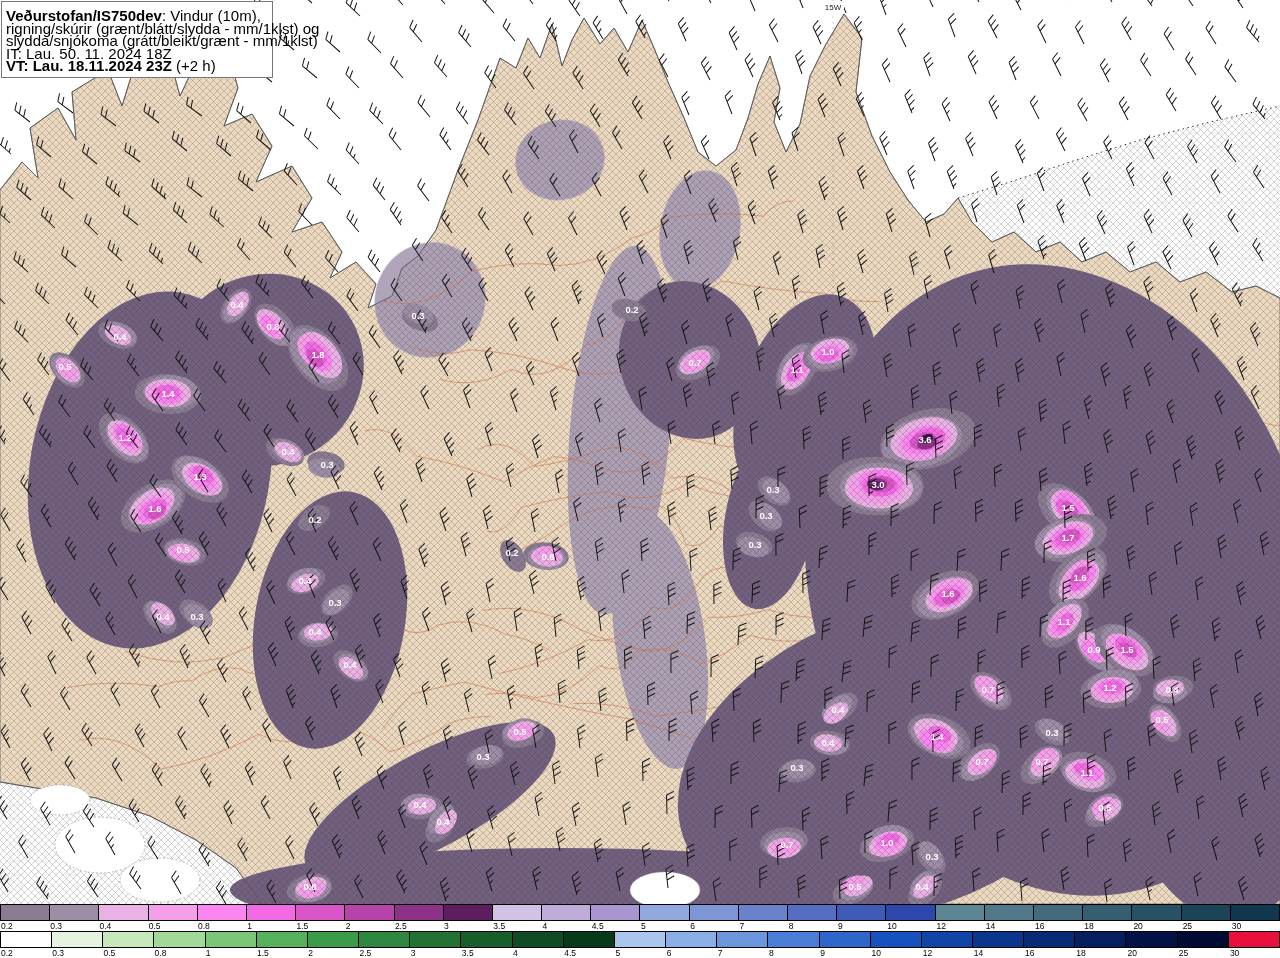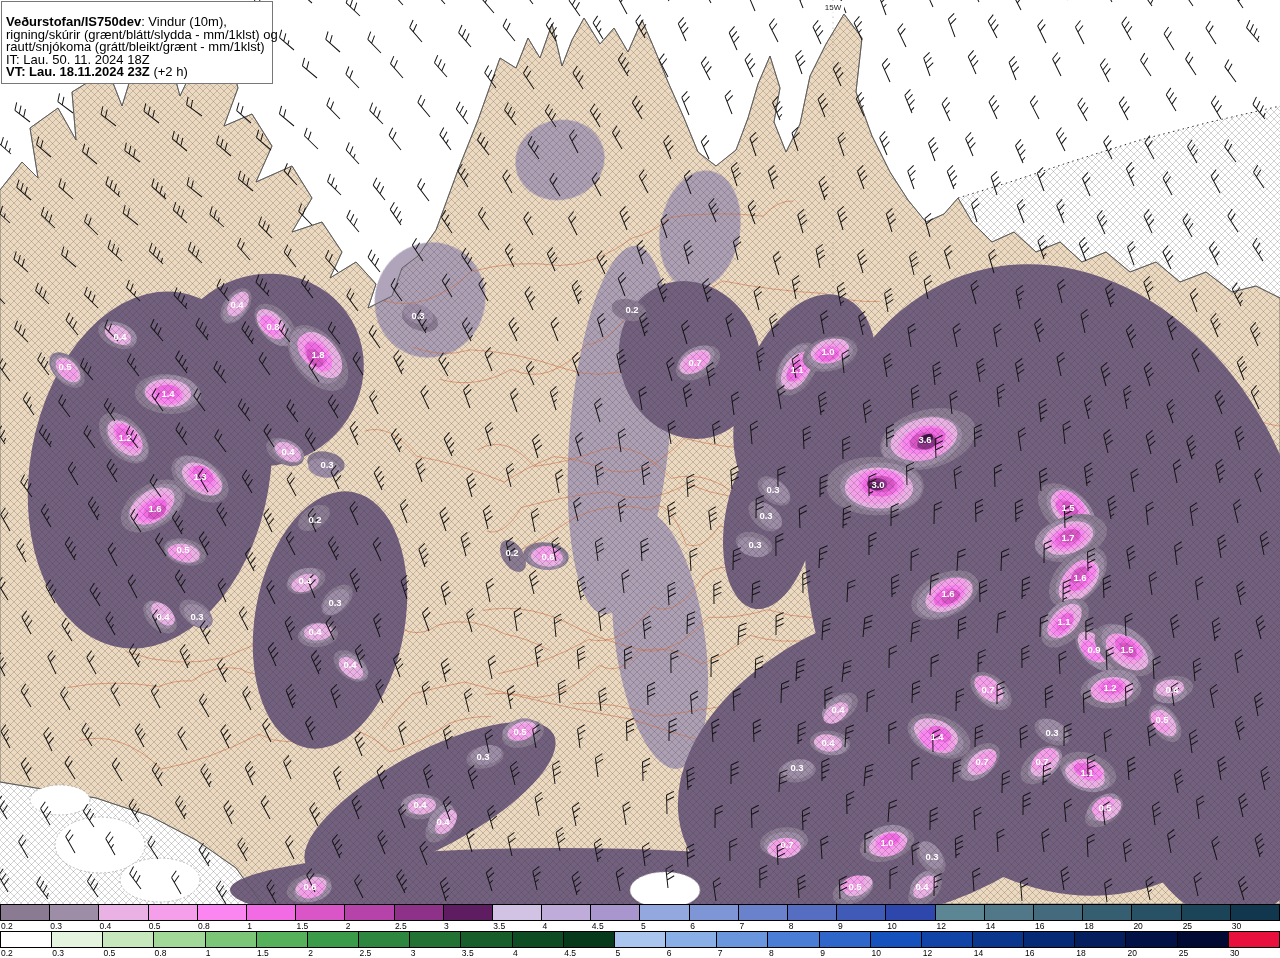--- a/index.html
+++ b/index.html
@@ -5,22 +5,22 @@
   html,body{margin:0;padding:0;}
   body{
     width:1280px;height:958px;overflow:hidden;background:#ffffff;
     font-family:"Liberation Sans", sans-serif;
   }
   .map-wrap{position:relative;width:1280px;height:904px;background:#fff;}
   #map-svg{position:absolute;left:0;top:0;}
   .info-box{
     position:absolute;left:1px;top:1px;z-index:5;
     background:#ffffff;border:1px solid #777;
-    padding:14px 6px 4px 4px;
-    font-size:13px;line-height:12.5px;color:#000;
+    padding:8px 6px 4px 4px;
+    font-size:15px;line-height:12.5px;color:#000;
     max-width:260px;white-space:nowrap;
   }
   .info-box .b{font-weight:bold;}
   .cbars{width:1280px;background:#fff;}
   .cbar-cells{display:flex;height:17px;}
   .cbar-cells .cell{flex:1;border-top:1px solid #000;border-bottom:1px solid #000;border-right:1px solid #000;}
   .cbar-cells .cell:first-child{border-left:1px solid #000;}
   .cbar-labels{display:flex;height:10px;font-size:8.5px;line-height:10px;color:#000;}
   .cbar-labels .cbl{flex:1;padding-left:1px;}
 </style>
@@ -2654,21 +2654,21 @@
         <text x="922" y="890">0.4</text>
         <text x="932" y="860">0.3</text>
         <text x="310" y="890">0.6</text>
       </g>
       <rect x="822" y="1" width="22" height="11" fill="#ffffff"></rect>
       <text x="833" y="10" text-anchor="middle" font-size="8" fill="#222">15W</text>
     </svg>
   <div class="info-box">
     <div><span class="b">Veðurstofan/IS750dev</span><span>: Vindur (10m),</span></div>
     <div>rigning/skúrir (grænt/blátt/slydda - mm/1klst) og</div>
-    <div>rautt/snjókoma (grátt/bleikt/grænt - mm/1klst)</div>
+    <div>slydda/snjókoma (grátt/bleikt/grænt - mm/1klst)</div>
     <div>IT: Lau. 50. 11. 2024 18Z</div>
     <div><span class="b">VT: Lau. 18.11.2024 23Z</span><span> (+2 h)</span></div>
   </div>
 </div>
 
 <div class="cbars">
   <div>
     <div class="cbar-cells" id="cb0-cells">
         <div class="cell" style="background: rgb(138, 123, 146);"></div>
         <div class="cell" style="background: rgb(157, 141, 167);"></div>

